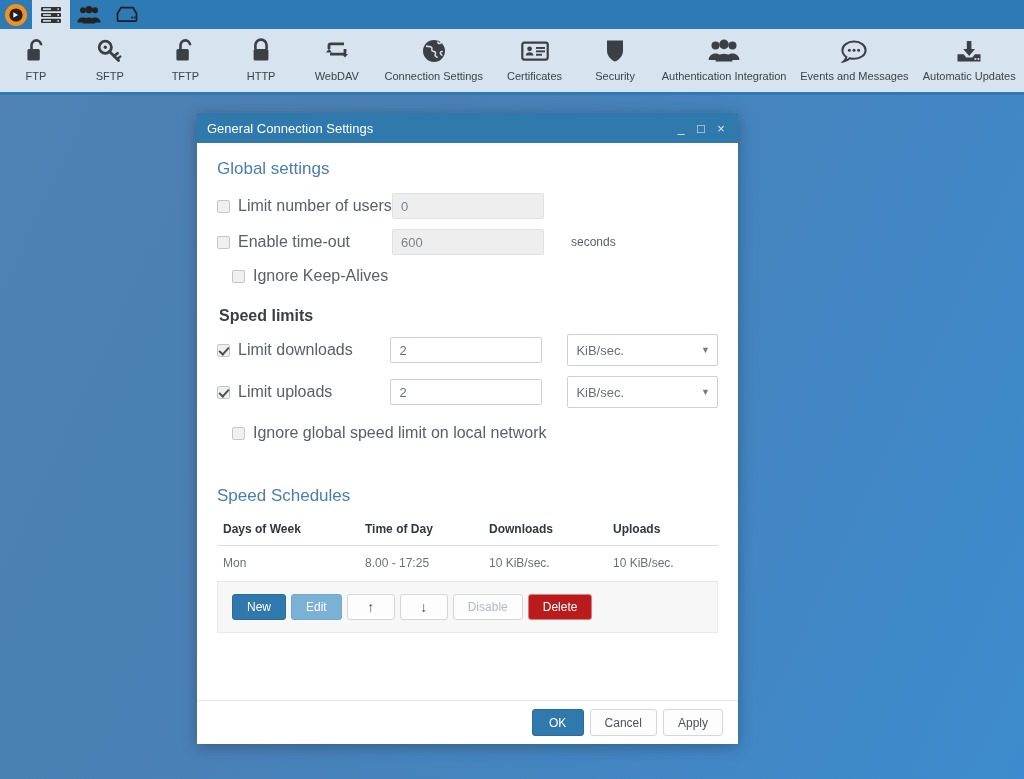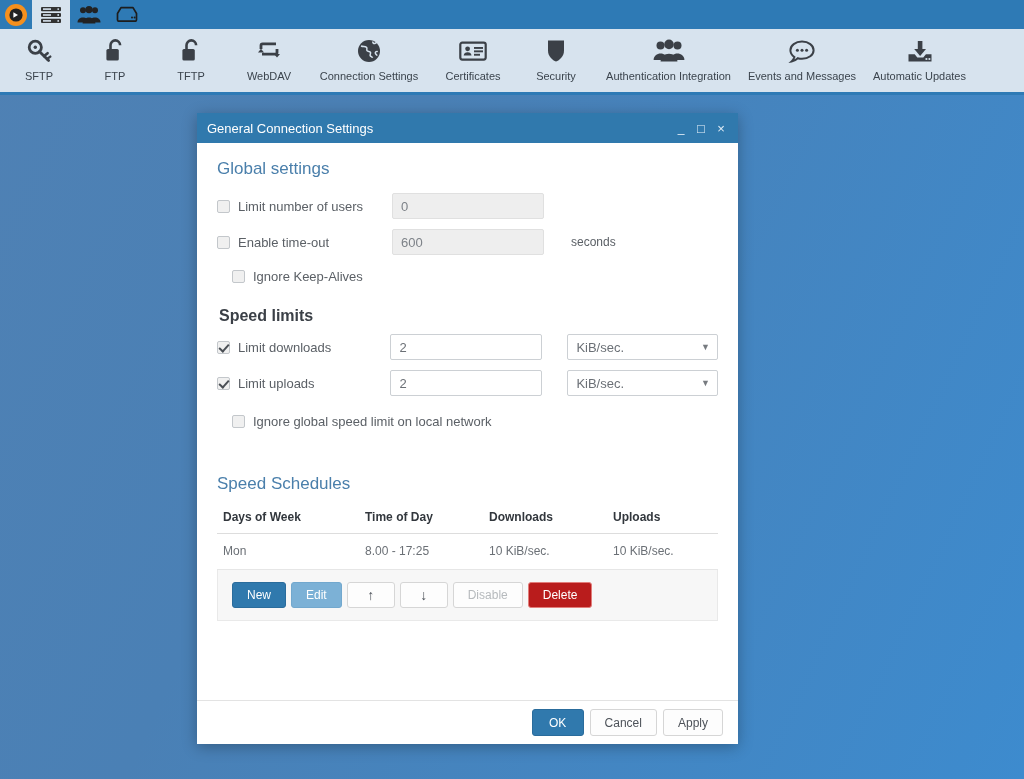--- a/index.html
+++ b/index.html
@@ -117,21 +117,21 @@
 
   .row {
     display: flex;
     align-items: center;
     margin-bottom: 10px;
     min-height: 22px;
   }
   .cb-label {
     display: flex; align-items: center;
     width: 175px;
-    font-size: 13px;
+    font-size: 16px;
     color: #5b6066;
     cursor: default;
   }
   .cb-label.indent { padding-left: 15px; width: 190px; }
   .cb-label.wide { width: auto; }
   .cbox {
     width: 13px; height: 13px;
     border: 1px solid #c3c7cb;
     background: #f0f0f0;
     border-radius: 2px;
@@ -169,21 +169,21 @@
   }
   .units {
     font-size: 12px;
     color: #5b6066;
     margin-left: 27px;
   }
 
   .selwrap {
     margin-left: 25px;
     position: relative;
-    width: 152px; height: 26px;
+    width: 152px; height: 32px;
   }
   select.sel {
     width: 100%; height: 100%;
     border: 1px solid #ccd0d4;
     background: #ffffff;
     color: #6b7076;
     font-size: 13px;
     font-family: "Liberation Sans", sans-serif;
     padding: 0 20px 0 8px;
     border-radius: 2px;
@@ -317,53 +317,62 @@
         <path d="M2.5 7.5 L6 1.6h12l3.5 5.9v6.3a1.4 1.4 0 0 1-1.4 1.4H3.9a1.4 1.4 0 0 1-1.4-1.4z" fill="none" stroke="#1d1d1d" stroke-width="1.7" stroke-linejoin="round"></path>
         <circle cx="17" cy="11.4" r="1" fill="#1d1d1d"></circle>
         <circle cx="19.6" cy="11.4" r="1" fill="#1d1d1d"></circle>
       </svg>
     </span>
   </div>
 </div>
 
 <div class="ribbon">
 
+  <div class="ribbon-item" style="width:74px">
+    <span class="ribbon-icon">
+      <svg width="24" height="27" viewBox="0 0 24 27" aria-hidden="true">
+        <path d="M7.5 11V7.2a4.8 4.8 0 0 1 9.6 0" fill="none" stroke="#3b4047" stroke-width="2.6"></path>
+        <rect x="3.4" y="11" width="12.4" height="11.6" rx="1.6" fill="#3b4047"></rect>
+      </svg>
+    </span>
+    <span class="ribbon-label">FTP</span>
+  </div>
+
   <div class="ribbon-item" style="width:78px">
     <span class="ribbon-icon">
       <svg width="27" height="27" viewBox="0 0 27 27" aria-hidden="true">
         <circle cx="9.3" cy="9.3" r="6.1" fill="none" stroke="#3b4047" stroke-width="2.8"></circle>
         <circle cx="9.3" cy="9.3" r="1.7" fill="#3b4047"></circle>
         <path d="M13.4 13.4 L22.6 22.6" stroke="#3b4047" stroke-width="2.8" stroke-linecap="round"></path>
         <path d="M18.1 18.1 L21.6 15.2" stroke="#3b4047" stroke-width="2.6" stroke-linecap="round"></path>
         <path d="M21 21 L24.3 18.6" stroke="#3b4047" stroke-width="2.4" stroke-linecap="round"></path>
       </svg>
     </span>
     <span class="ribbon-label">SFTP</span>
   </div>
 
-  <div class="ribbon-item" style="width:74px">
+  <div class="ribbon-item" style="width:78px">
     <span class="ribbon-icon">
       <svg width="24" height="27" viewBox="0 0 24 27" aria-hidden="true">
         <path d="M7.5 11V7.2a4.8 4.8 0 0 1 9.6 0" fill="none" stroke="#3b4047" stroke-width="2.6"></path>
         <rect x="3.4" y="11" width="12.4" height="11.6" rx="1.6" fill="#3b4047"></rect>
       </svg>
     </span>
-    <span class="ribbon-label">FTP</span>
+    <span class="ribbon-label">TFTP</span>
   </div>
 
   <div class="ribbon-item" style="width:78px">
     <span class="ribbon-icon">
       <svg width="24" height="27" viewBox="0 0 24 27" aria-hidden="true">
-        <path d="M7.5 11V7.2a4.8 4.8 0 0 1 9.6 0" fill="none" stroke="#3b4047" stroke-width="2.6"></path>
-        <rect x="3.4" y="11" width="12.4" height="11.6" rx="1.6" fill="#3b4047"></rect>
-      </svg>
-    </span>
-    <span class="ribbon-label">TFTP</span>
-  </div>
-
+        <path d="M6.4 11V7.2a5.6 5.6 0 0 1 11.2 0V11" fill="none" stroke="#3b4047" stroke-width="2.6"></path>
+        <rect x="4.6" y="11" width="14.8" height="11.6" rx="1.6" fill="#3b4047"></rect>
+      </svg>
+    </span>
+    <span class="ribbon-label">HTTP</span>
+  </div>
 
   <div class="ribbon-item" style="width:78px">
     <span class="ribbon-icon">
       <svg width="28" height="26" viewBox="0 0 28 26" aria-hidden="true">
         <path d="M6 11 V7.5 a1.6 1.6 0 0 1 1.6-1.6 H21" fill="none" stroke="#3b4047" stroke-width="2.8" stroke-linejoin="round"></path>
         <path d="M3 10.8 L6 14.4 L9 10.8 Z" fill="#3b4047" transform="rotate(180 6 12.6)"></path>
         <path d="M22 11 v3.5 a1.6 1.6 0 0 1-1.6 1.6 H7" fill="none" stroke="#3b4047" stroke-width="2.8" stroke-linejoin="round"></path>
         <path d="M19 16 L22 19.6 L25 16 Z" fill="#3b4047"></path>
       </svg>
     </span>

